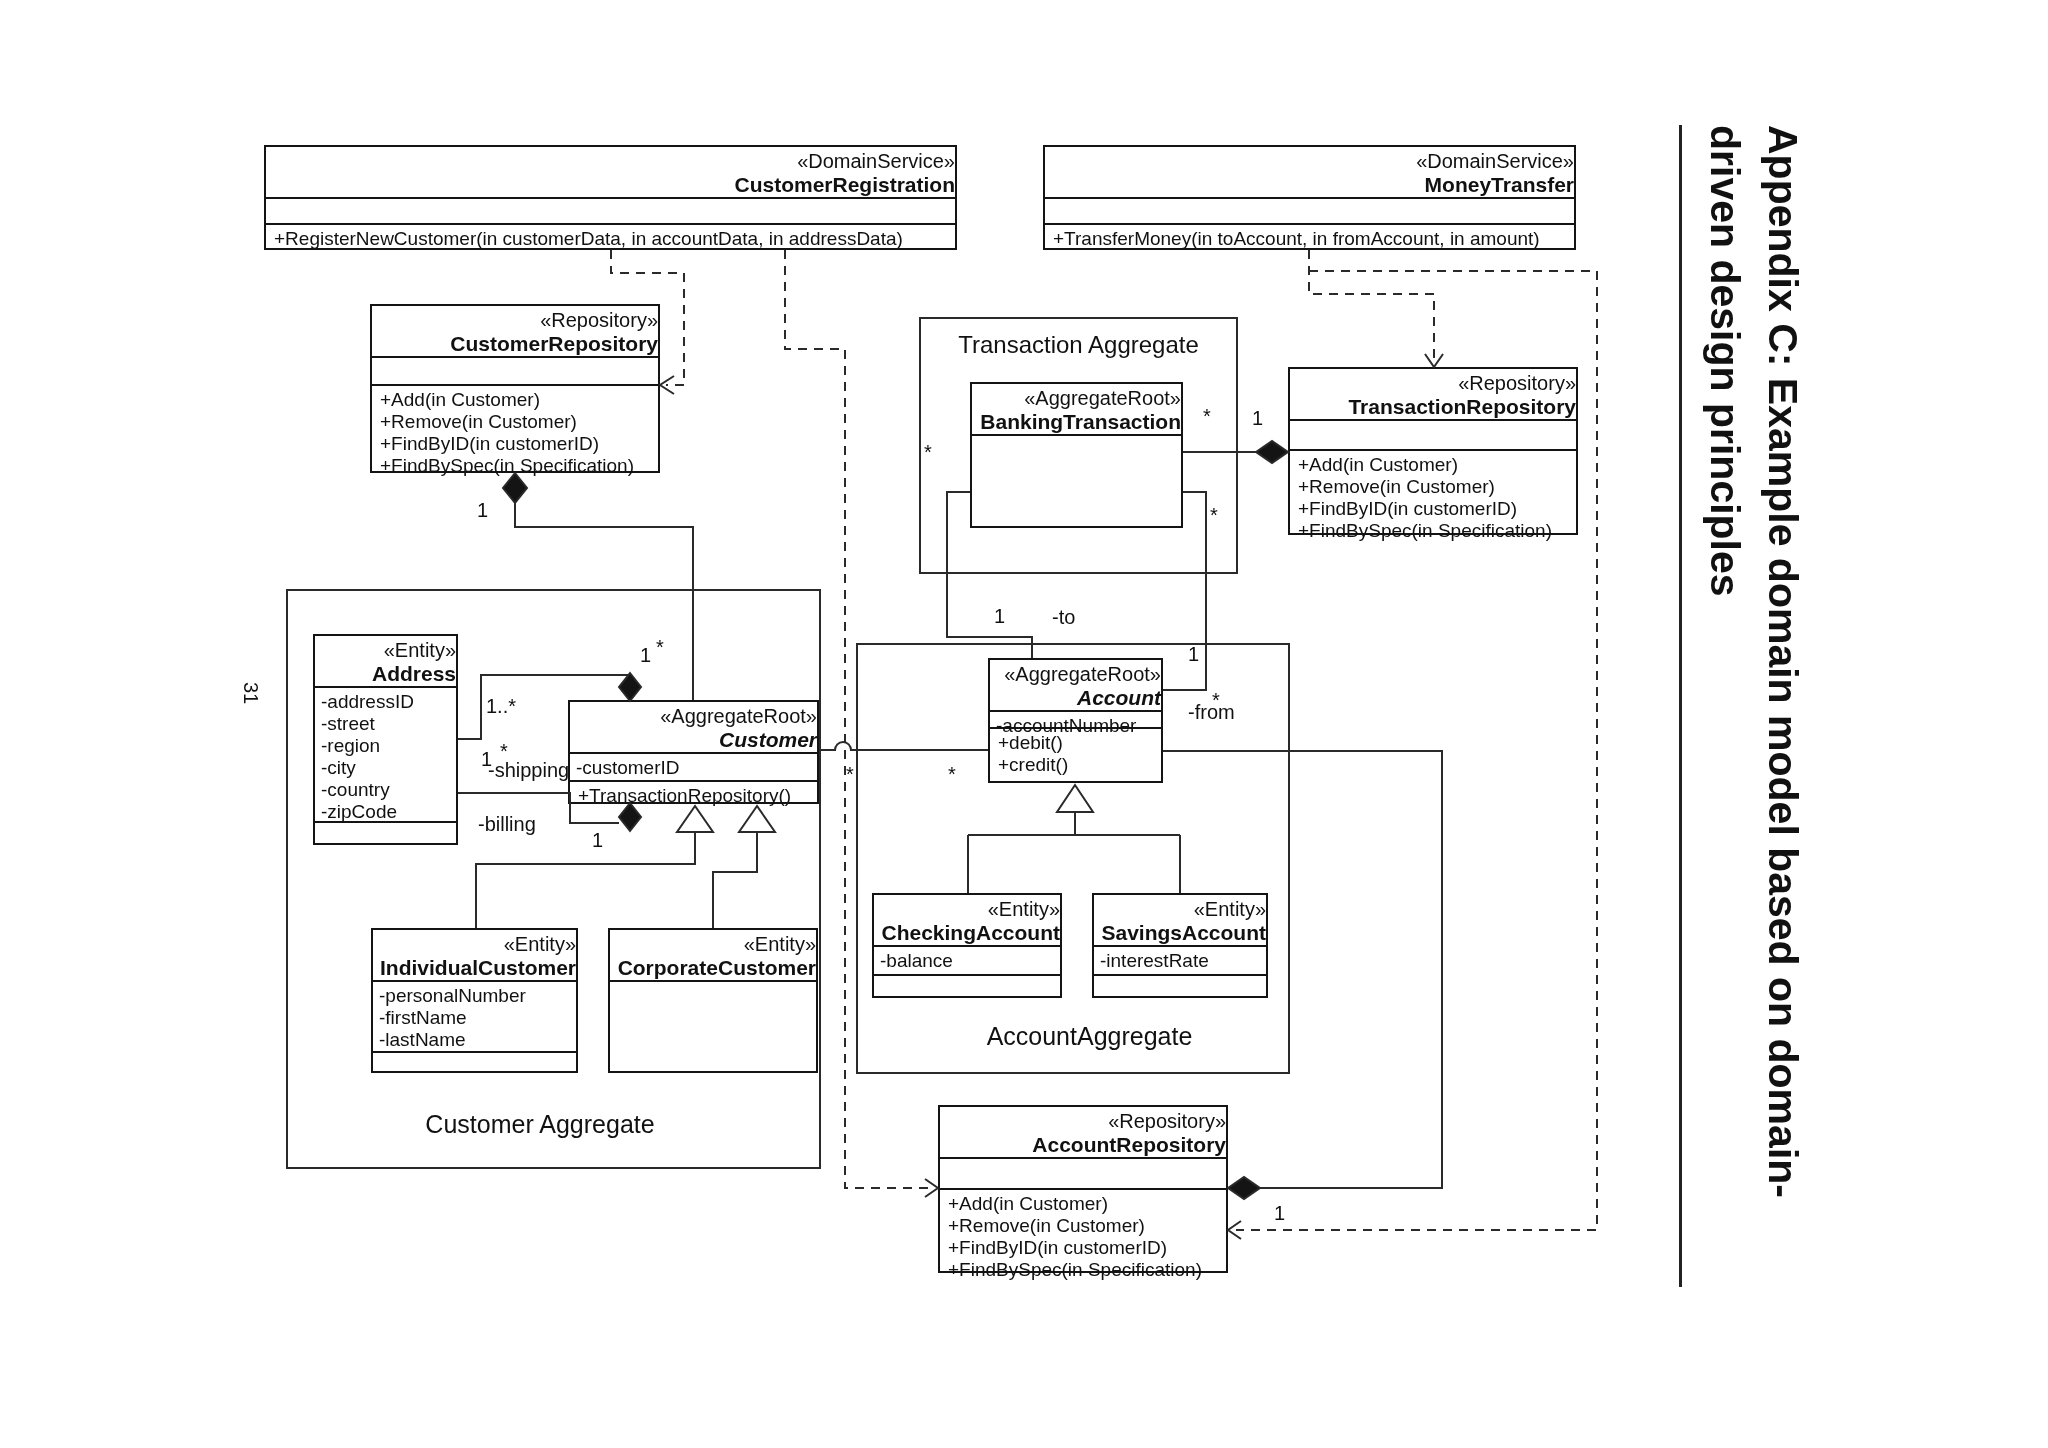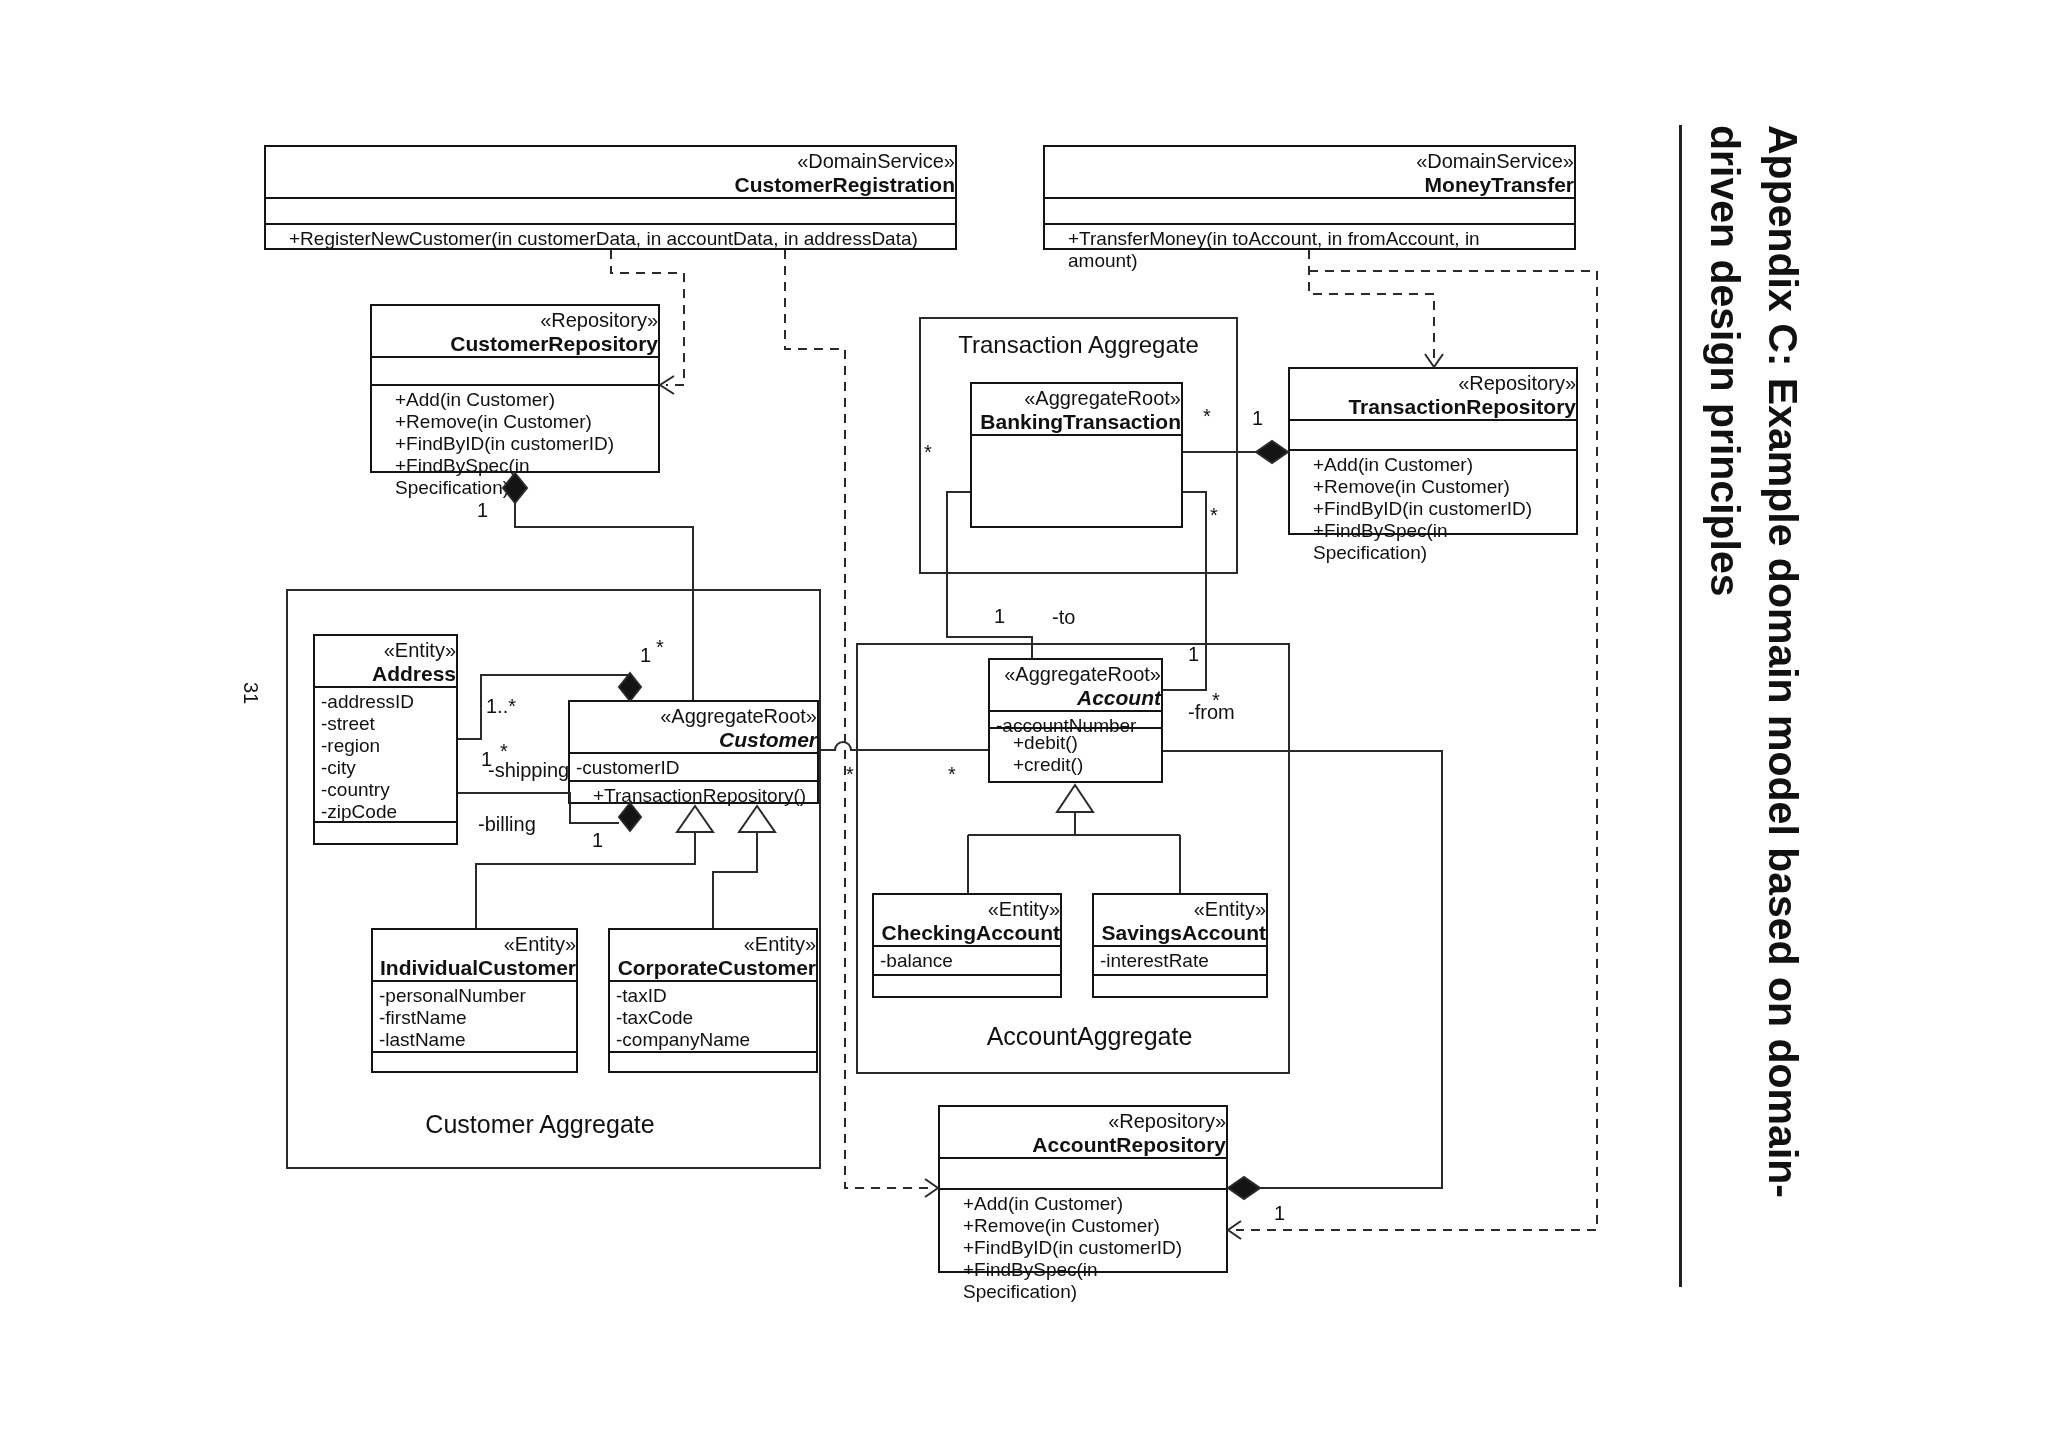--- a/index.html
+++ b/index.html
@@ -7,21 +7,21 @@
         font-family:"Liberation Sans", sans-serif;color:#111;overflow:hidden;}
   svg.layer{position:absolute;left:0;top:0;pointer-events:none;}
   .cls{position:absolute;background:#fff;border:2px solid #141414;box-sizing:border-box;
        display:flex;flex-direction:column;}
   .hd{border-bottom:2px solid #141414;text-align:right;padding-top:3px;flex:none;}
   .st{font-size:20px;line-height:23px;}
   .nm{font-size:21px;line-height:24px;font-weight:bold;}
   .nm.it{font-style:italic;}
   .attrs{flex:none;border-bottom:2px solid #141414;padding:3px 6px;box-sizing:border-box;
          font-size:19px;line-height:22px;}
-  .ops{flex:1;padding:3px 23px;font-size:19px;line-height:22px;}
+  .ops{flex:1;padding:3px 8px;font-size:19px;line-height:22px;}
   .frame-title{position:absolute;text-align:center;font-size:24px;}
   .elabel{position:absolute;font-size:20px;line-height:20px;white-space:nowrap;}
   .rot{transform-origin:0 0;transform:rotate(90deg);}
   #side-title{position:absolute;left:1812px;top:125px;width:1162px;
               font-size:41px;line-height:58px;font-weight:bold;
               padding-bottom:14px;border-bottom:3px solid #222;}
   #page-num{position:absolute;left:262px;top:682px;font-size:20px;}
 </style>
 </head>
 <body>
@@ -125,25 +125,20 @@
       <div>-firstName</div>
       <div>-lastName</div>
     </div>
     <div class="ops"></div>
   </div>
 
   <div class="cls" style="left:608px;top:928px;width:210px;height:145px">
     <div class="hd">
       <div class="st">«Entity»</div>
       <div class="nm">CorporateCustomer</div>
-    </div>
-    <div class="attrs" style="height:71px">
-      <div>-taxID</div>
-      <div>-taxCode</div>
-      <div>-companyName</div>
     </div>
     <div class="ops"></div>
   </div>
 
   <div class="cls" style="left:988px;top:658px;width:175px;height:125px">
     <div class="hd">
       <div class="st">«AggregateRoot»</div>
       <div class="nm it">Account</div>
     </div>
     <div class="attrs" style="height:17px">

